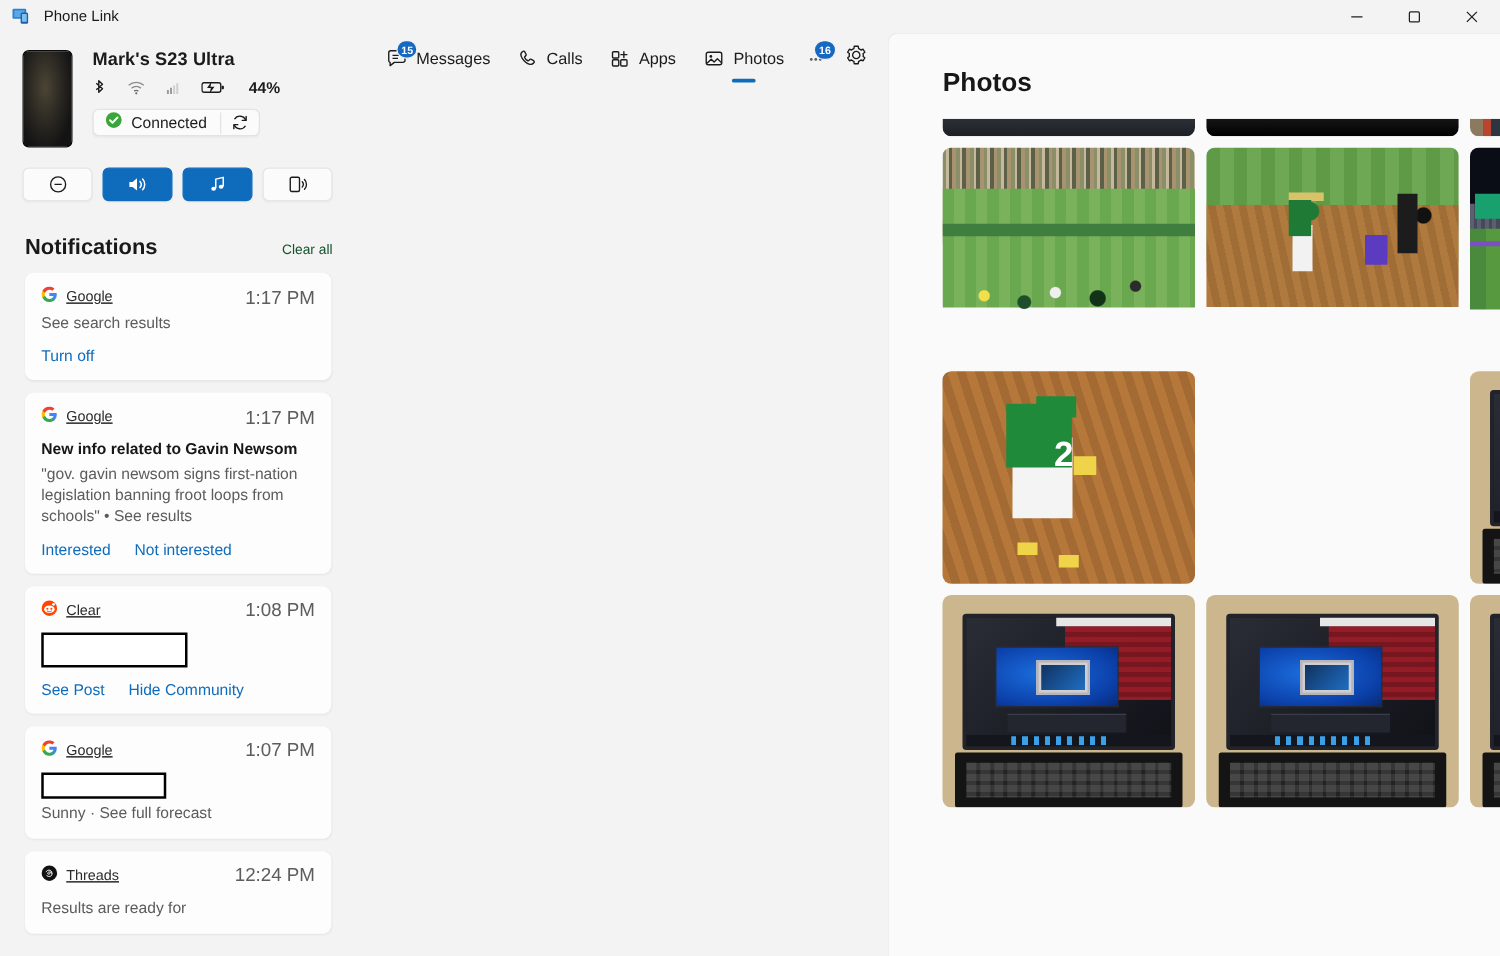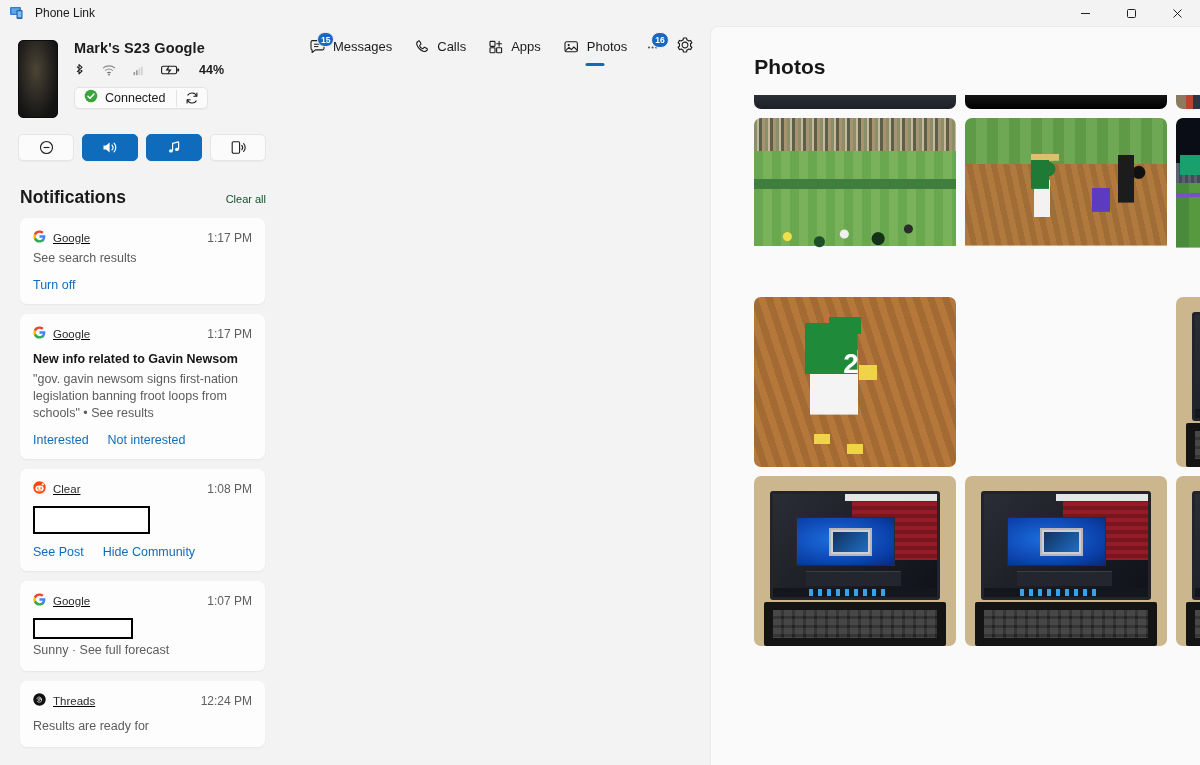--- a/index.html
+++ b/index.html
@@ -70,21 +70,21 @@
   .clear-all { font-size: 11px; color: #14532d; }
 
   .notif-list { flex: 1; overflow: hidden; padding: 0 19px 0 20px; }
   .notif-card {
     background: #fdfdfd; border-radius: 7px; margin-bottom: 10px;
     padding: 11px 13px 12px 13px; box-shadow: 0 1px 2px rgba(0,0,0,.055);
   }
   .notif-top { display: flex; align-items: center; }
   .notif-app { display: flex; align-items: center; gap: 7px; text-decoration: underline; }
   .notif-appname { font-size: 11.5px; color: #2b2b2b; }
-  .notif-time { margin-left: auto; font-size: 12px; color: #5d5d5d; }
+  .notif-time { margin-left: auto; font-size: 15px; color: #5d5d5d; }
   .notif-title-line { font-size: 12.5px; font-weight: 700; color: #161616; margin-top: 8px; line-height: 1.32; }
   .notif-body { font-size: 12.5px; color: #5c5c5c; margin-top: 3px; line-height: 1.36; }
   .notif-actions { display: flex; gap: 19px; margin-top: 11px; }
   .notif-action { font-size: 12.5px; color: #0f6cbd; }
   .redact { display: inline-block; border: 2.5px solid #000; background: #fff; vertical-align: middle; }
   .redact.block { margin-top: 8px; }
 
   
   .content { flex: 1; display: flex; flex-direction: row; min-width: 0; }
   .navbar { height: 41px; flex: none; display: flex; align-items: flex-start; padding-left: 14px; }
@@ -304,21 +304,21 @@
     </div>
   </div>
 
   <div class="body">
 
     <div class="sidebar">
 
       <div class="device">
         <div class="phone-thumb"></div>
         <div class="device-info">
-          <div class="device-name">Mark's S23 Google</div>
+          <div class="device-name">Mark's S23 Ultra</div>
 
           <div class="device-status-row">
             <span>
               <svg width="11" height="14" viewBox="0 0 11 14">
                   <path d="M3 3.6l5 4.4-3 2.8V1.6l3 2.8-5 4.4" fill="none" stroke="#1b1b1b" stroke-width="1.1" stroke-linejoin="round"></path>
                 </svg>
             </span>
             <span>
               <svg width="14" height="12" viewBox="0 0 14 12">
                 <path d="M1 4.2A9 9 0 0 1 13 4.2" fill="none" stroke="#8a8a8a" stroke-width="1.1"></path>

